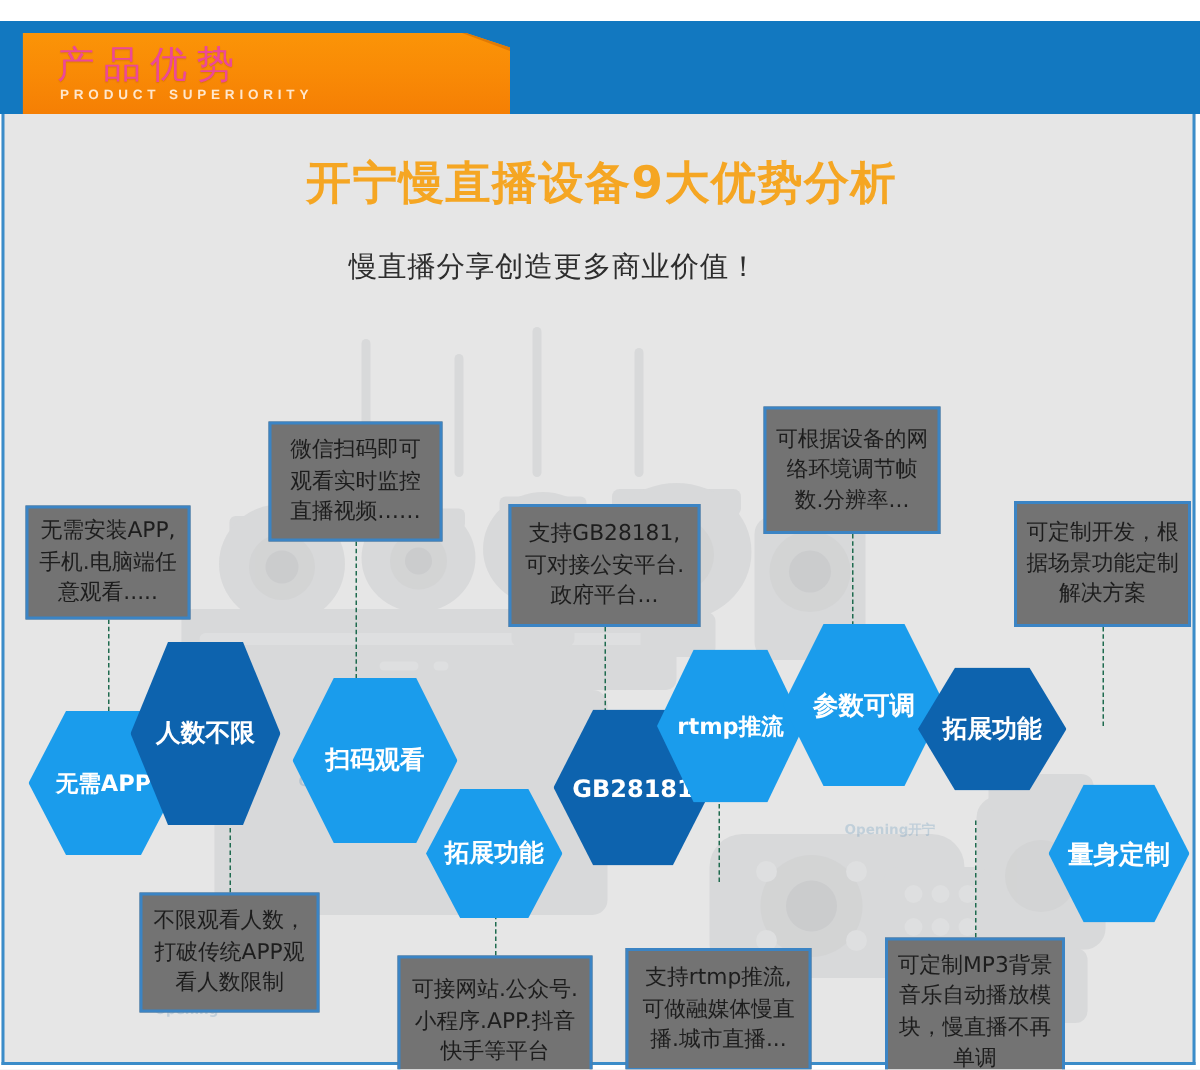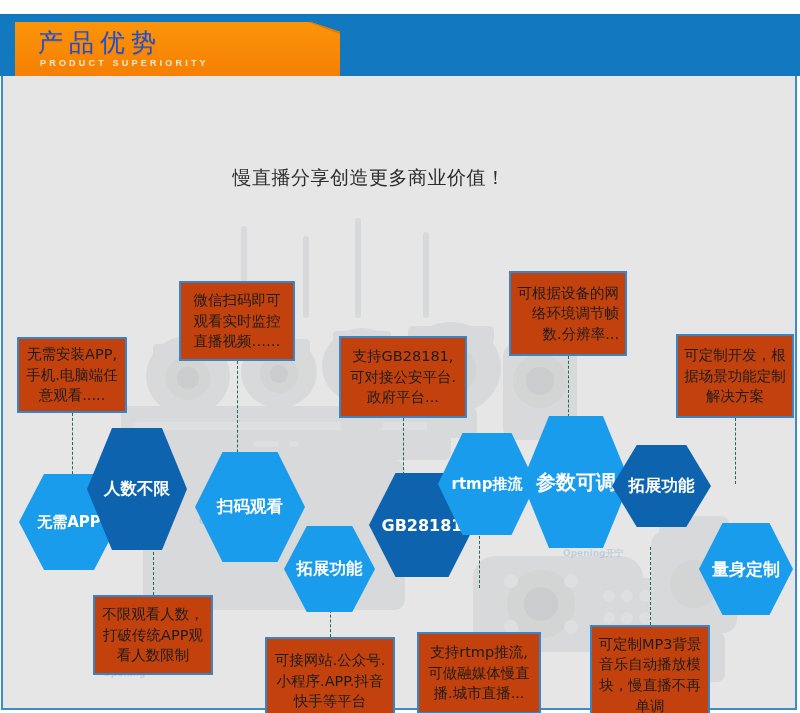--- a/index.html
+++ b/index.html
@@ -26,21 +26,21 @@
     background:linear-gradient(180deg,#fb9407 0%,#f98b06 45%,#f57f04 100%);
     clip-path:polygon(0 0, 91% 0, 100% 18%, 100% 100%, 0 100%);
   }
   .header-tag::after{
     content:"";position:absolute;right:0;top:0;width:32px;height:12px;
     background:#e07a05;
     clip-path:polygon(0 0,100% 100%,100% 0);
   }
   .header-tag-cn{
     position:absolute;left:38px;top:26px;
-    font-size:25px;color:#1d4ed8;letter-spacing:6px;
+    font-size:25px;color:#ec4899;letter-spacing:6px;
     font-family:"DejaVu Sans","Liberation Sans",sans-serif;
     font-weight:400;
     text-shadow:0 1px 1px rgba(0,0,0,.12);
   }
   .header-tag-en{
     position:absolute;left:40px;top:58px;
     font-size:9px;color:#ffe7cd;letter-spacing:3.2px;
     font-weight:bold;
     font-family:"Liberation Sans",sans-serif;
   }
@@ -70,21 +70,21 @@
   .title-sub{
     position:absolute;left:0;top:89px;width:732px;text-align:center;
     font-size:19px;font-weight:normal;color:#2d2d2d;
     letter-spacing:.5px;
     font-family:"DejaVu Sans","Liberation Sans",sans-serif;
   }
 
   
   .callout{
     position:absolute;
-    background:#c2410c;
+    background:#737373;
     border:2px solid #3b84c4;
     box-sizing:border-box;
     display:flex;align-items:center;justify-content:center;
     text-align:center;
     font-size:14.5px;line-height:1.42;
     color:#1d1d1d;
     padding:5px 6px;
     font-family:"DejaVu Sans","Liberation Sans",sans-serif;
     z-index:6;
   }
@@ -188,20 +188,21 @@
         </g>
         <g opacity="0.22" fill="#3f7fb0" font-family="DejaVu Sans" font-size="9" font-weight="bold">
           <text x="348" y="270">Opening开宁</text>
           <text x="196" y="448">Opening开宁</text>
           <text x="560" y="480">Opening开宁</text>
           <text x="100" y="600">Opening</text>
         </g>
       </svg>
     </div>
 
+    <div class="title-main">开宁慢直播设备9大优势分析</div>
     <div class="title-sub">慢直播分享创造更多商业价值！</div>
 
     <div id="connector-layer">
         <div class="connector" style="left: 69px; top: 337px; height: 66px;"></div>
         <div class="connector" style="left: 234px; top: 285px; height: 111px;"></div>
         <div class="connector" style="left: 400px; top: 342px; height: 62px;"></div>
         <div class="connector" style="left: 565px; top: 280px; height: 66px;"></div>
         <div class="connector" style="left: 732px; top: 342px; height: 66px;"></div>
         <div class="connector" style="left: 150px; top: 456px; height: 63px;"></div>
         <div class="connector" style="left: 327px; top: 500px; height: 61px;"></div>
@@ -221,42 +222,42 @@
         </div>
         <div class="hex light" style="left: 281px; top: 450px; width: 91px; height: 86px; font-size: 16.5px;">
           <span>拓展功能</span>
         </div>
         <div class="hex dark" style="left: 366px; top: 397px; width: 106px; height: 104px; font-size: 16px;">
           <span>GB28181</span>
         </div>
         <div class="hex light" style="left: 435px; top: 357px; width: 98px; height: 102px; font-size: 15px;">
           <span>rtmp推流</span>
         </div>
-        <div class="hex light" style="left: 519px; top: 340px; width: 108px; height: 132px; font-size: 20px;">
+        <div class="hex light" style="left: 519px; top: 340px; width: 108px; height: 108px; font-size: 17px;">
           <span>参数可调</span>
         </div>
         <div class="hex dark" style="left: 609px; top: 369px; width: 99px; height: 82px; font-size: 16.5px;">
           <span>拓展功能</span>
         </div>
         <div class="hex light" style="left: 696px; top: 403px; width: 94px; height: 92px; font-size: 17px; margin-top: 44px;">
           <span>量身定制</span>
         </div>
       </div>
 
     <div id="callout-layer">
         <div class="callout" style="left: 14px; top: 261px; width: 110px; height: 76px;">
           <span>无需安装APP,手机.电脑端任意观看.....</span>
         </div>
         <div class="callout" style="left: 176px; top: 205px; width: 116px; height: 80px;">
           <span>微信扫码即可观看实时监控直播视频……</span>
         </div>
         <div class="callout" style="left: 336px; top: 260px; width: 128px; height: 82px;">
           <span>支持GB28181,可对接公安平台.政府平台...</span>
         </div>
-        <div class="callout" style="left: 506px; top: 195px; width: 118px; height: 85px; text-align: right;">
+        <div class="callout" style="left: 506px; top: 195px; width: 118px; height: 85px;">
           <span>可根据设备的网络环境调节帧数.分辨率...</span>
         </div>
         <div class="callout" style="left: 673px; top: 258px; width: 118px; height: 84px;">
           <span>可定制开发，根据场景功能定制解决方案</span>
         </div>
         <div class="callout" style="left: 90px; top: 519px; width: 120px; height: 80px;">
           <span>不限观看人数，打破传统APP观看人数限制</span>
         </div>
         <div class="callout" style="left: 262px; top: 561px; width: 130px; height: 88px;">
           <span>可接网站.公众号.小程序.APP.抖音快手等平台</span>

